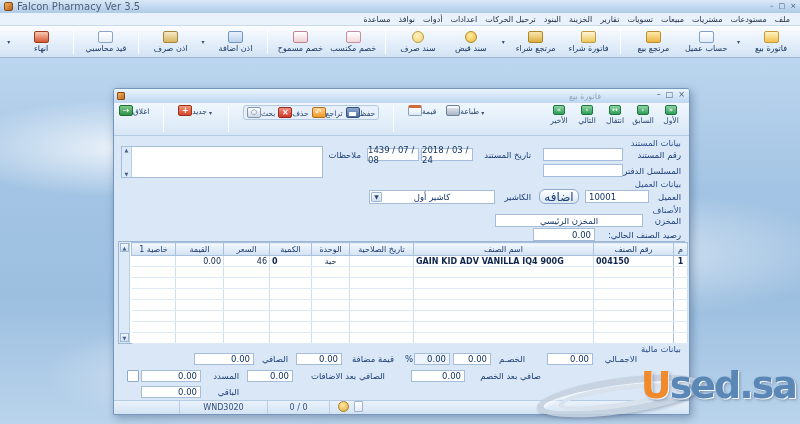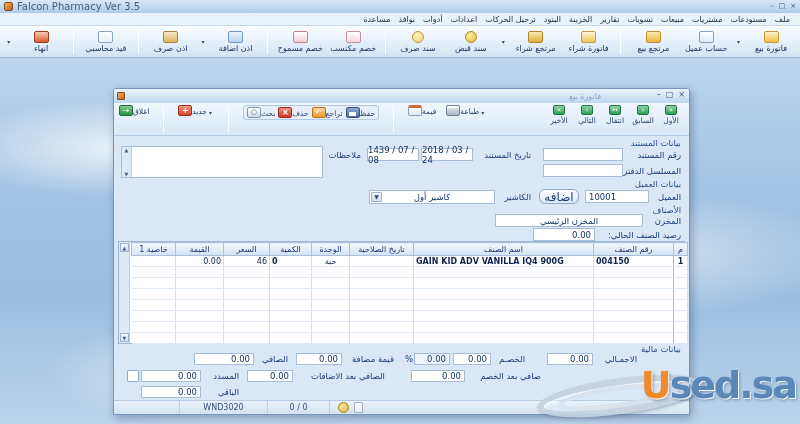--- a/index.html
+++ b/index.html
@@ -115,21 +115,21 @@
   td.idx { background:#d8e6f5; border:1px solid #a9c1dc; text-align:center; font-weight:bold; }
   td.qty-sel { background:linear-gradient(#1e49b8,#0a246a); color:#fff; text-align:left; font-weight:bold; }
   td.name { direction:ltr; font-size:7.5px; font-weight:bold; }
   td.code { direction:ltr; text-align:left; font-size:7.5px; font-weight:bold; }
   td.n { direction:ltr; text-align:right; }
   td.c { text-align:center; }
   
   .sp { flex:none; }
   .mini-btn { width:12px; height:12px; background:#fff; border:1px solid #8fa9c8; border-radius:1px; margin-right:2px; }
   .statusbar { position:absolute; left:0; right:0; bottom:0; height:14px; background:linear-gradient(#eaf2fb,#d3e3f3);
-    border-top:1px solid #b5cbe4; display:flex; align-items:center; direction:ltr; font-size:8px; color:#33507a;margin-top:11px; }
+    border-top:1px solid #b5cbe4; display:flex; direction:ltr; font-size:8px; color:#33507a;margin-top:11px; }
   .sb-seg { border-right:1px solid #b9cee5; height:100%; display:flex; align-items:center; justify-content:center; }
   .sb-icon1 { width:11px; height:11px; border-radius:50%; background:radial-gradient(circle at 38% 32%,#ffe9a0,#e0a93c); border:1px solid #a87f20; margin-left:8px; }
   .sb-icon2 { width:9px; height:11px; border-radius:1px; background:linear-gradient(#ffffff,#e4ecf5); border:1px solid #9fb4cc; margin-left:5px; }
   
   .watermark { position:absolute; right:0; bottom:2px; width:250px; height:64px; z-index:20; pointer-events:none; }
   .wm-e1 { position:absolute; left:-14px; top:20px; width:168px; height:36px; border:7px solid rgba(196,208,222,.9);
     border-radius:50%; transform:rotate(-8deg); box-shadow:inset 0 2px 3px rgba(255,255,255,.8), 1px 2px 3px rgba(90,110,140,.4); }
   .wm-e2 { position:absolute; left:8px; top:28px; width:118px; height:22px; border:5px solid rgba(216,226,236,.95);
     border-radius:50%; transform:rotate(-8deg); }
   .wm-text { position:absolute; right:4px; top:8px; font-size:38px; font-weight:bold; line-height:1;

